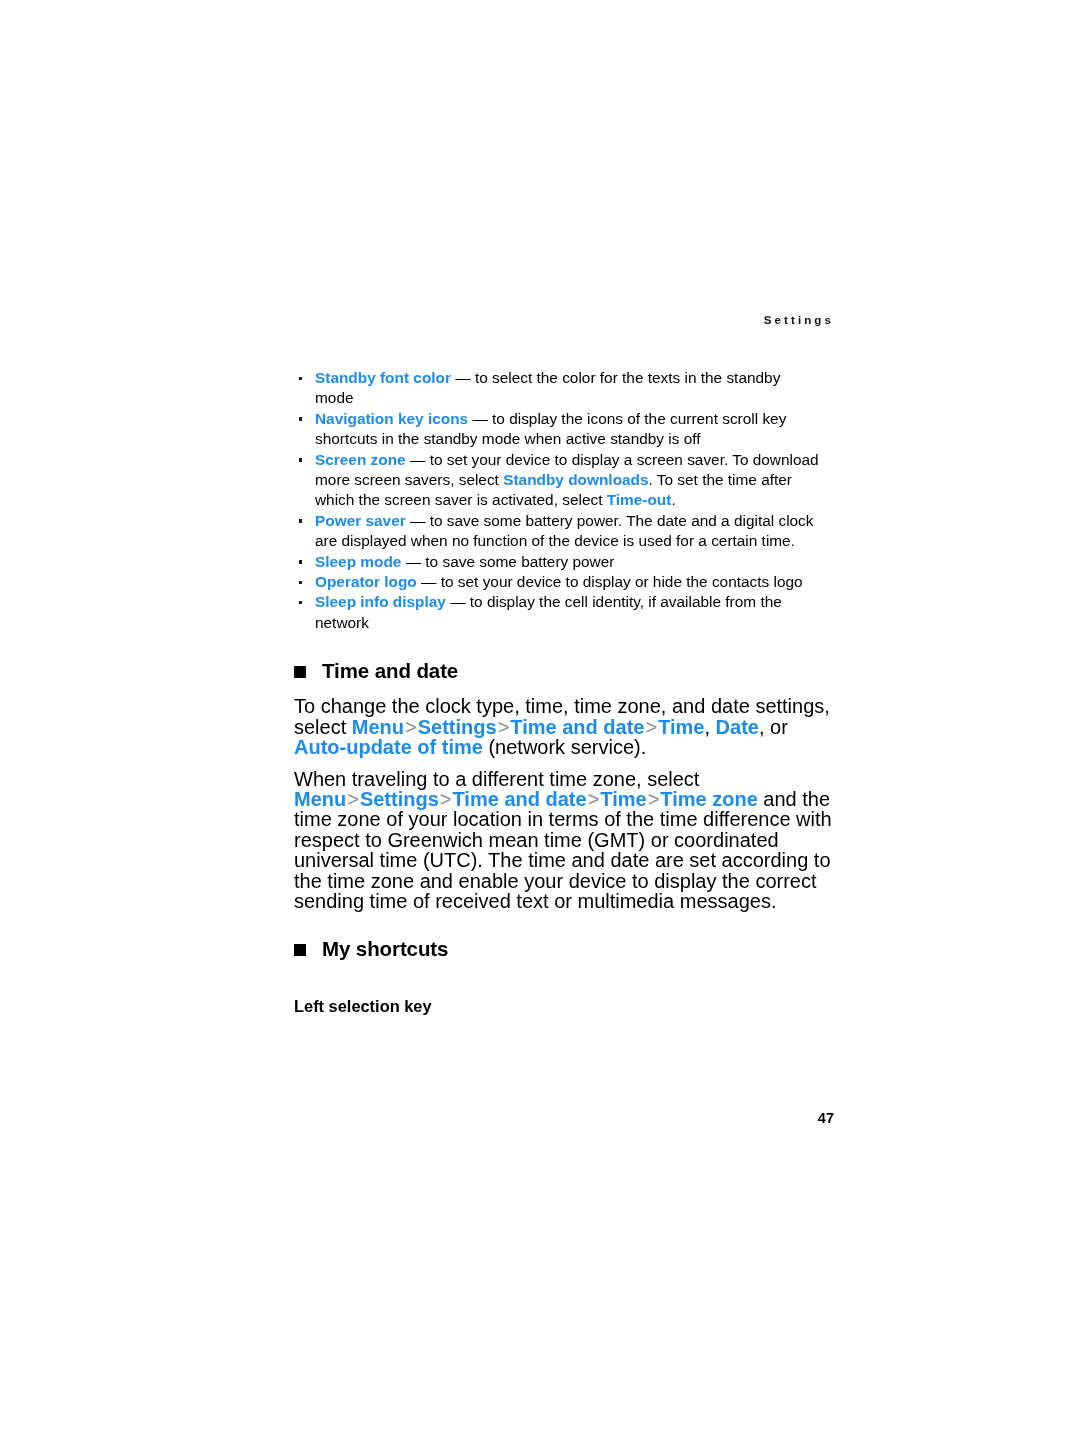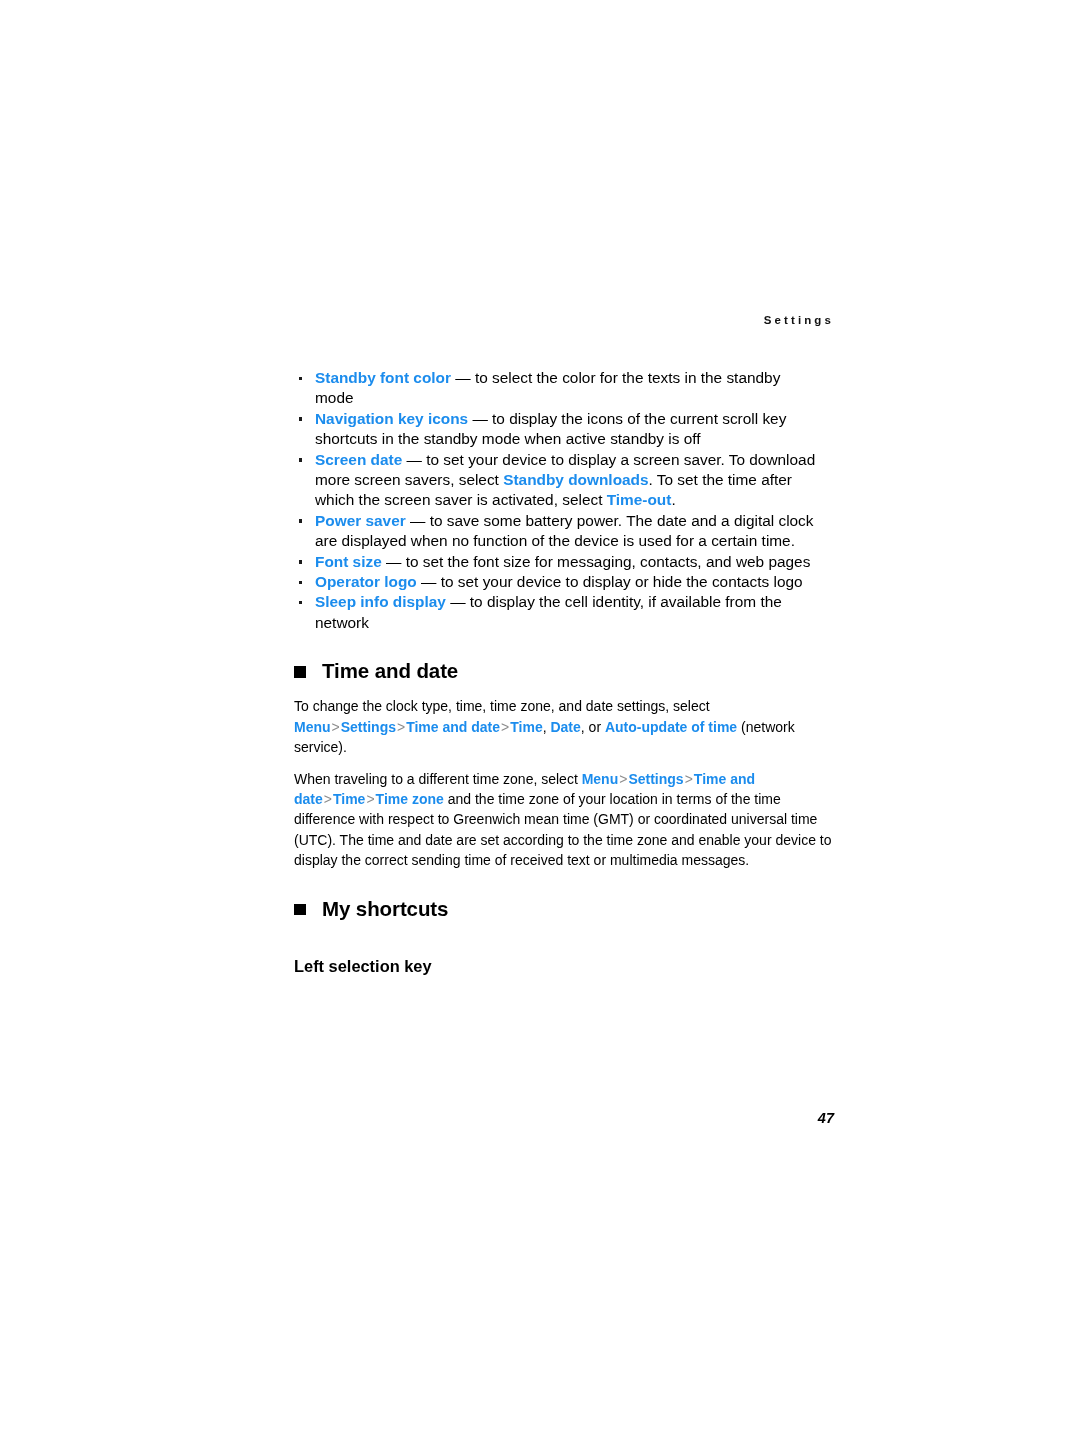--- a/index.html
+++ b/index.html
@@ -113,21 +113,21 @@
     font-size: 16.4px;
     font-weight: bold;
     line-height: 20px;
     margin: 0;
     padding: 0;
     color: #000000;
   }
 
   
   p.body {
-    font-size: 14px;
+    font-size: 20px;
     line-height: 20.4px;
     margin: 0;
     padding: 0;
     color: #000000;
   }
 
   
   .gap-sec-before  { height: 26px; }
   .gap-sec-after   { height: 13px; }
   .gap-para        { height: 11px; }
@@ -137,21 +137,20 @@
   
   .folio {
     position: absolute;
     left: 286px;
     top: 1110px;
     width: 540px;
     text-align: right;
     font-size: 14.5px;
     font-weight: bold;
     color: #000000;
-    font-style: italic;
   }
 </style>
 </head>
 <body>
 
 <div id="page">
 
   <div class="running-header">Settings</div>
 
   <div class="content">
@@ -162,34 +161,34 @@
         <span class="k">Standby font color</span><span>&nbsp;</span><span class="dash">—</span>
         <span>to select the color for the texts in the standby mode</span>
       </li>
 
       <li>
         <span class="k">Navigation key icons</span><span>&nbsp;</span><span class="dash">—</span>
         <span>to display the icons of the current scroll key shortcuts in the standby mode when active standby is off</span>
       </li>
 
       <li>
-        <span class="k">Screen date</span><span>&nbsp;</span><span class="dash">—</span>
+        <span class="k">Screen zone</span><span>&nbsp;</span><span class="dash">—</span>
         <span>to set your device to display a screen saver. To download more screen savers, select </span><span class="k">Standby downloads</span><span>. To set the time after which the screen saver is activated, select </span><span class="k">Time-out</span><span>.</span>
       </li>
 
       <li>
         <span class="k">Power saver</span><span>&nbsp;</span><span class="dash">—</span>
         <span>to save some battery power. The date and a digital clock are displayed when no function of the device is used for a certain time.</span>
       </li>
 
-
-      <li>
-        <span class="k">Font size</span><span>&nbsp;</span><span class="dash">—</span>
-        <span>to set the font size for messaging, contacts, and web pages</span>
-      </li>
+      <li>
+        <span class="k">Sleep mode</span><span>&nbsp;</span><span class="dash">—</span>
+        <span>to save some battery power</span>
+      </li>
+
 
       <li>
         <span class="k">Operator logo</span><span>&nbsp;</span><span class="dash">—</span>
         <span>to set your device to display or hide the contacts logo</span>
       </li>
 
       <li>
         <span class="k">Sleep info display</span><span>&nbsp;</span><span class="dash">—</span>
         <span>to display the cell identity, if available from the network</span>
       </li>

